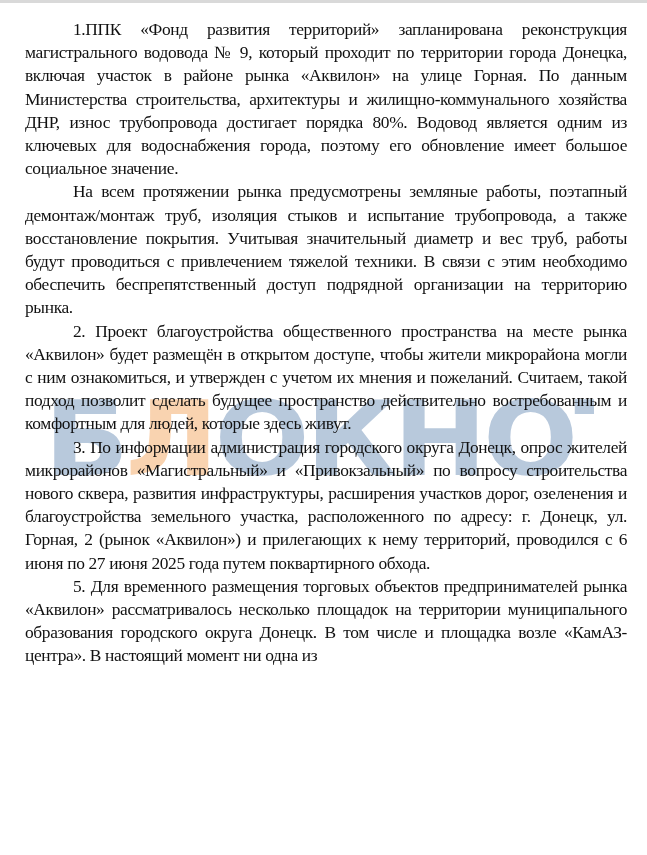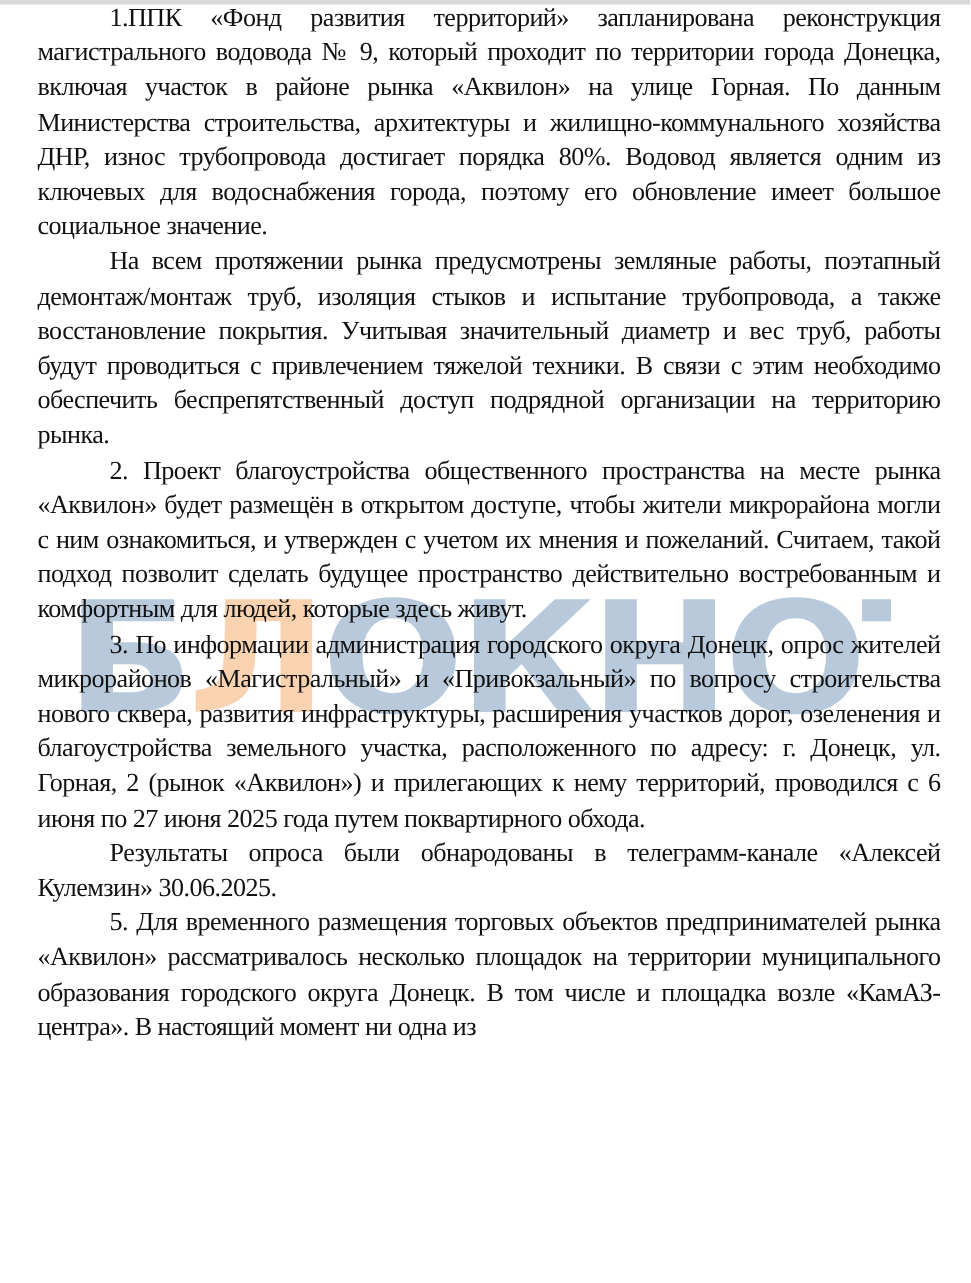--- a/index.html
+++ b/index.html
@@ -20,20 +20,21 @@
   }
   .title {
     text-align: center;
     font-weight: bold;
     font-size: 16.5px;
     margin: 7px 0 0 0;
     height: 22px;
     letter-spacing: -0.2px;
   }
   .body-text {
+    margin-top: 18px;
     font-size: 17.4px;
     line-height: 23.2px;
     text-align: justify;
     letter-spacing: -0.35px;
     word-spacing: 0px;
   }
   .para {
     margin: 0;
     text-indent: 48px;
   }
@@ -66,16 +67,15 @@
   <span class="wm-letter" style="color:#7f9dc0">О</span>
   <span class="wm-letter" style="color:#7f9dc0">Т</span>
 </div>
 
 <div class="page">
   <div class="body-text">
     <p class="para">1.ППК «Фонд развития территорий» запланирована реконструкция магистрального водовода № 9, который проходит по территории города Донецка, включая участок в районе рынка «Аквилон» на улице Горная. По данным Министерства строительства, архитектуры и жилищно-коммунального хозяйства ДНР, износ трубопровода достигает порядка 80%. Водовод является одним из ключевых для водоснабжения города, поэтому его обновление имеет большое социальное значение.</p>
     <p class="para">На всем протяжении рынка предусмотрены земляные работы, поэтапный демонтаж/монтаж труб, изоляция стыков и испытание трубопровода, а также восстановление покрытия. Учитывая значительный диаметр и вес труб, работы будут проводиться с привлечением тяжелой техники. В связи с этим необходимо обеспечить беспрепятственный доступ подрядной организации на территорию рынка.</p>
     <p class="para">2. Проект благоустройства общественного пространства на месте рынка «Аквилон» будет размещён в открытом доступе, чтобы жители микрорайона могли с ним ознакомиться, и утвержден с учетом их мнения и пожеланий. Считаем, такой подход позволит сделать будущее пространство действительно востребованным и комфортным для людей, которые здесь живут.</p>
     <p class="para">3. По информации администрация городского округа Донецк, опрос жителей микрорайонов «Магистральный» и «Привокзальный» по вопросу строительства нового сквера, развития инфраструктуры, расширения участков дорог, озеленения и благоустройства земельного участка, расположенного по адресу: г. Донецк, ул. Горная, 2 (рынок «Аквилон») и прилегающих к нему территорий, проводился с 6 июня по 27 июня 2025 года путем поквартирного обхода.</p>
-    <p class="para">Результаты опроса были обнародованы в телеграмм-канале «Алексей Кулемзин» 30.06.2025.</p>
     <p class="para">5. Для временного размещения торговых объектов предпринимателей рынка «Аквилон» рассматривалось несколько площадок на территории муниципального образования городского округа Донецк. В том числе и площадка возле «КамАЗ-центра». В настоящий момент ни одна из</p>
   </div>
 </div>
 
 </body></html>

